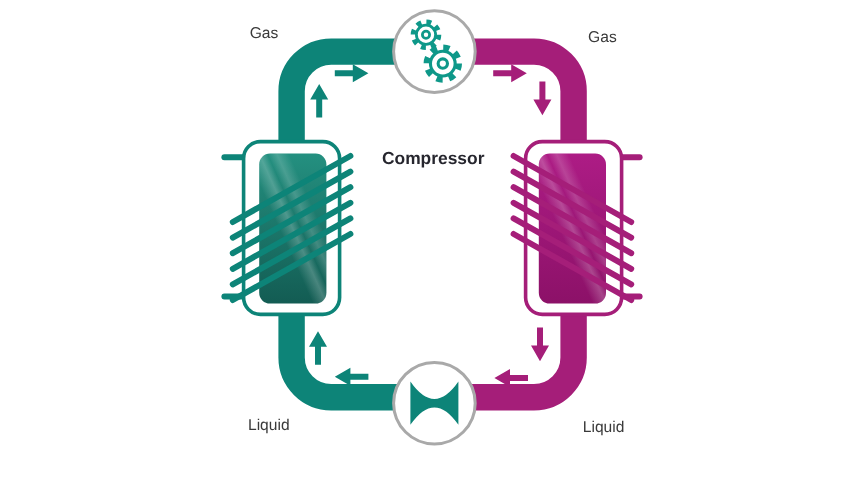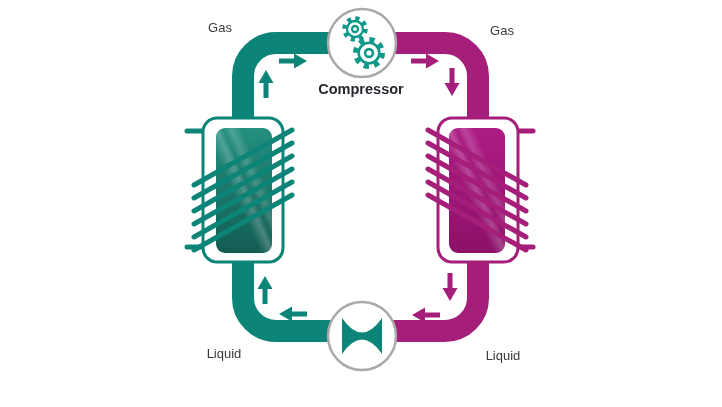--- a/index.html
+++ b/index.html
@@ -9,21 +9,21 @@
     --ink:#26262e; --muted:#3a3a3a; --circle-border:#a9a9a9; --background:#ffffff;
   }
   html,body{margin:0;padding:0;background:var(--background);}
   .stage{
     position:relative;width:722px;height:407px;background:var(--background);
     font-family:"Liberation Sans","DejaVu Sans",sans-serif;overflow:hidden;
   }
   .stage svg{position:absolute;left:0;top:0;}
   .lbl{position:absolute;text-align:center;white-space:nowrap;}
   .lbl-state{font-size:13px;color:var(--muted);font-weight:400;}
-  .lbl-comp{font-size:14.5px;color:var(--ink);font-weight:700;}
+  .lbl-comp{font-size:14.5px;color:var(--ink);font-weight:700;margin-top:44px;}
 
   .pipe-teal{stroke:var(--teal);stroke-width:22;fill:none;}
   .pipe-magenta{stroke:var(--magenta);stroke-width:22;fill:none;}
   .arrow-teal{fill:var(--teal);}
   .arrow-magenta{fill:var(--magenta);}
   .node-circle{fill:#ffffff;stroke:var(--circle-border);stroke-width:2.5;}
   .gear-teeth{fill:none;stroke:var(--teal-bright);}
   .gear-body{fill:#ffffff;stroke:var(--teal-bright);}
   .gear-hole{fill:none;stroke:var(--teal-bright);}
   .valve-glyph{fill:var(--teal);}

